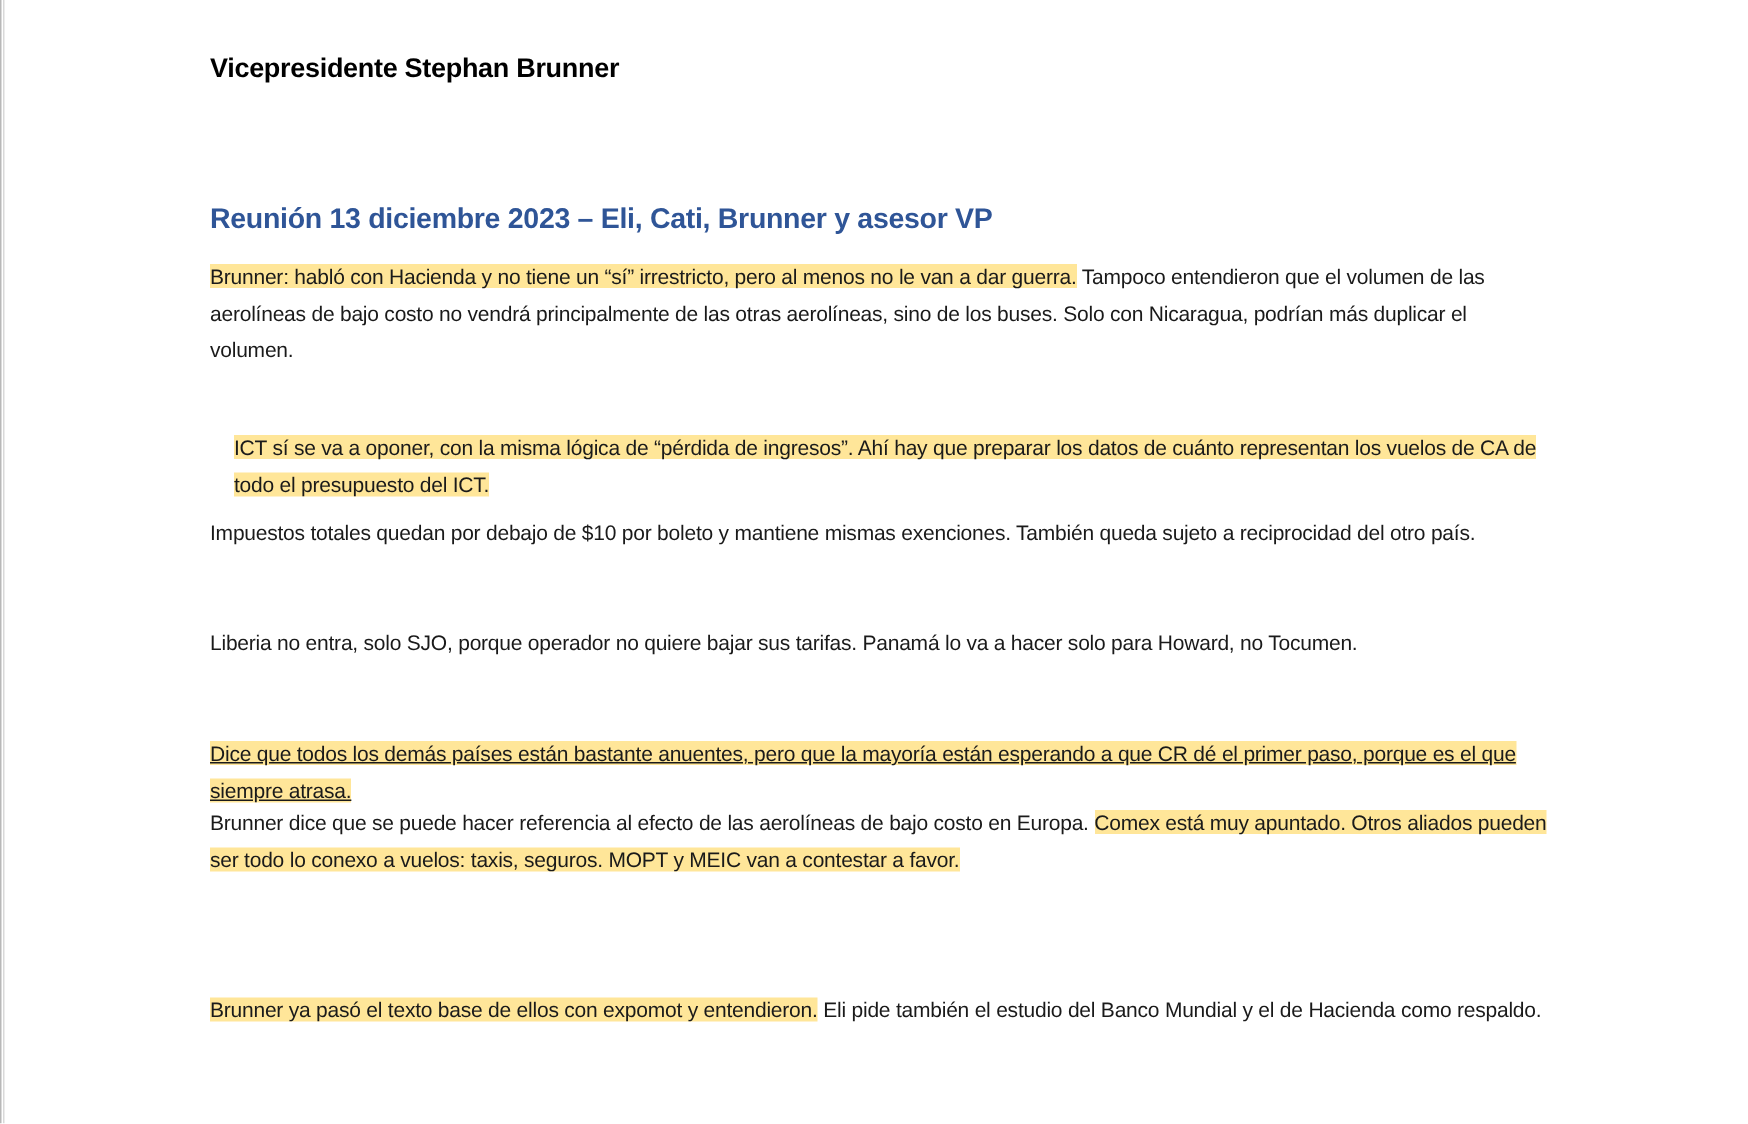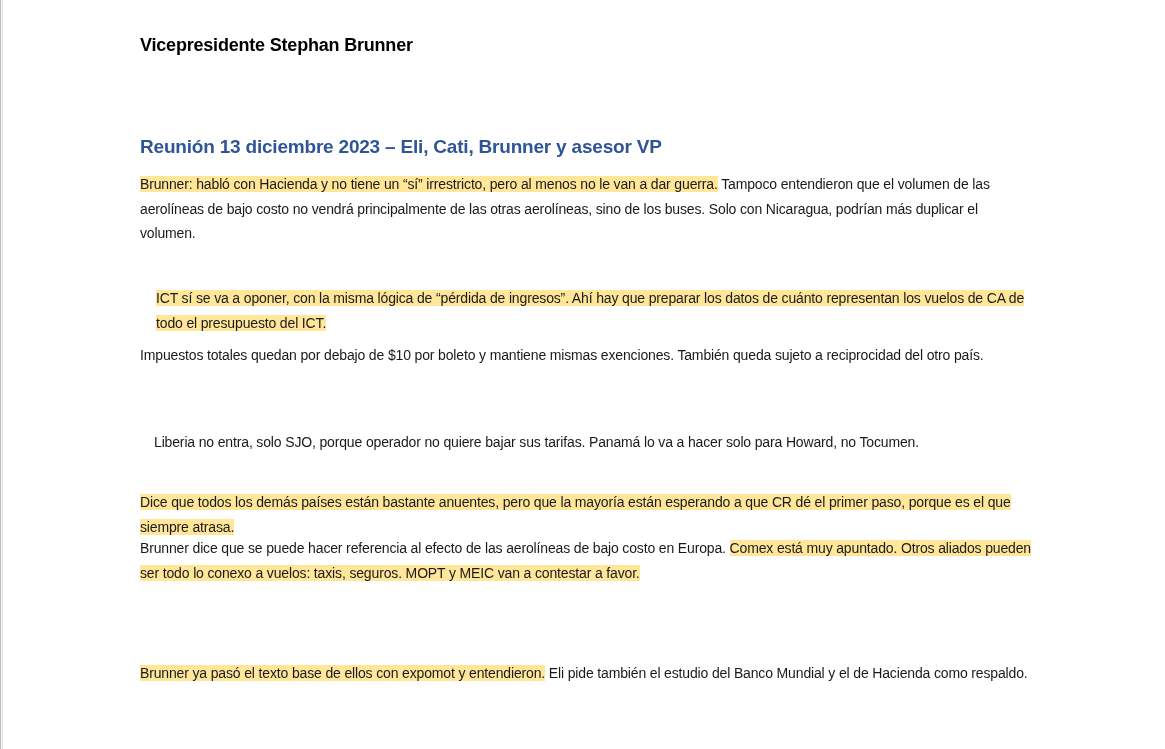--- a/index.html
+++ b/index.html
@@ -66,40 +66,40 @@
       letter-spacing: -0.15px;
       color: #1a1a1a;
     }
     .hl {
       background: #ffe699;
     }
     .p1 { top: 172px; }
     .p2 { top: 270px; }
     .p3 { top: 343px; }
     .p4 { top: 416px; }
-    .p5 { top: 490px; }
+    .p5 { top: 490px; text-decoration: underline; }
     .p6 { top: 536px; }
     .p7 { top: 661px; }
   </style>
 </head>
 <body>
 
 <div class="page-edge"></div>
 <div class="page-edge-2"></div>
 
 <div class="doc">
   <div class="title">Vicepresidente Stephan Brunner</div>
   <div class="heading">Reunión 13 diciembre 2023 – Eli, Cati, Brunner y asesor VP</div>
 
   <p class="para p1" style="margin:0"><span class="hl">Brunner: habló con Hacienda y no tiene un “sí” irrestricto, pero al menos no le van a dar guerra.</span><span> Tampoco entendieron que el volumen de las aerolíneas de bajo costo no vendrá principalmente de las otras aerolíneas, sino de los buses. Solo con Nicaragua, podrían más duplicar el volumen.</span></p>
 
   <p class="para p2" style="margin:16px"><span class="hl">ICT sí se va a oponer, con la misma lógica de “pérdida de ingresos”. Ahí hay que preparar los datos de cuánto representan los vuelos de CA de todo el presupuesto del ICT.</span></p>
 
   <p class="para p3" style="margin:0"><span>Impuestos totales quedan por debajo de $10 por boleto y mantiene mismas exenciones. También queda sujeto a reciprocidad del otro país.</span></p>
 
-  <p class="para p4" style="margin:14px"><span>Liberia no entra, solo SJO, porque operador no quiere bajar sus tarifas. Panamá lo va a hacer solo para Howard, no Tocumen.</span></p>
+  <p class="para p4" style="margin:0"><span>Liberia no entra, solo SJO, porque operador no quiere bajar sus tarifas. Panamá lo va a hacer solo para Howard, no Tocumen.</span></p>
 
   <p class="para p5" style="margin:0"><span class="hl">Dice que todos los demás países están bastante anuentes, pero que la mayoría están esperando a que CR dé el primer paso, porque es el que siempre atrasa.</span></p>
 
   <p class="para p6" style="margin:0"><span>Brunner dice que se puede hacer referencia al efecto de las aerolíneas de bajo costo en Europa. </span><span class="hl">Comex está muy apuntado. Otros aliados pueden ser todo lo conexo a vuelos: taxis, seguros. MOPT y MEIC van a contestar a favor.</span></p>
 
   <p class="para p7" style="margin:0"><span class="hl">Brunner ya pasó el texto base de ellos con expomot y entendieron.</span><span> Eli pide también el estudio del Banco Mundial y el de Hacienda como respaldo.</span></p>
 </div>
 
 </body></html>

